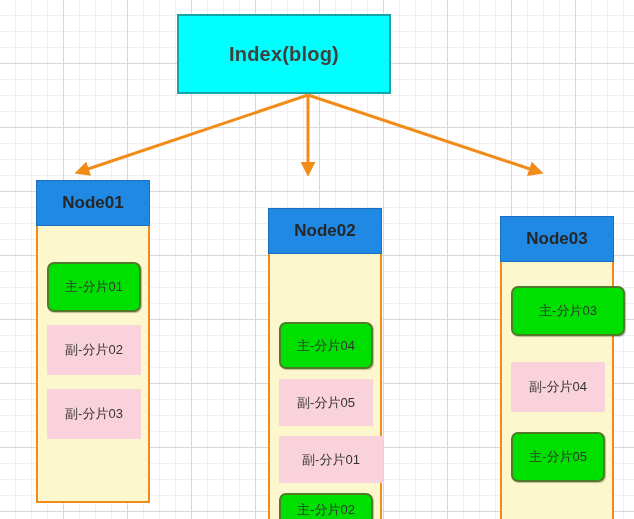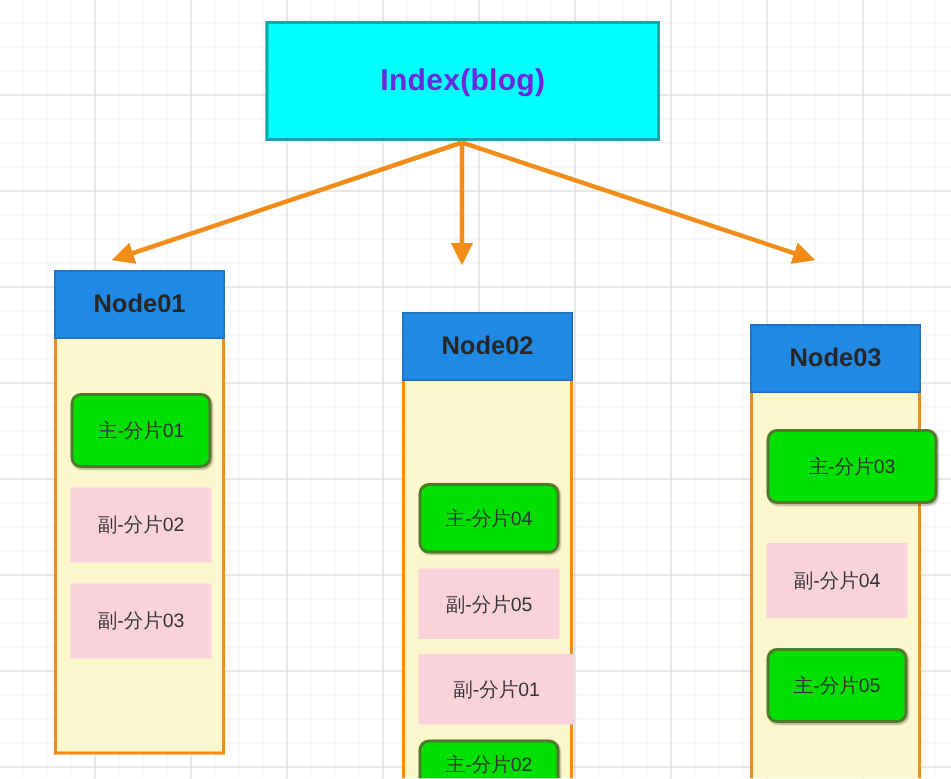--- a/index.html
+++ b/index.html
@@ -27,29 +27,29 @@
     left: 0;
     top: 0;
     width: 634px;
     height: 519px;
     pointer-events: none;
   }
   .index-box {
     position: absolute;
     left: 177px;
     top: 14px;
-    width: 263px;
+    width: 214px;
     height: 80px;
     background: #00ffff;
     border: 2px solid #17a3a8;
     box-sizing: border-box;
     display: flex;
     align-items: center;
     justify-content: center;
-    color: #6d28d9;
+    color: #404040;
     font-size: 20px;
     font-weight: bold;
     letter-spacing: 0.2px;
   }
   .node {
     position: absolute;
     padding-left: 16px;
   }
   .node-header {
     box-sizing: border-box;

